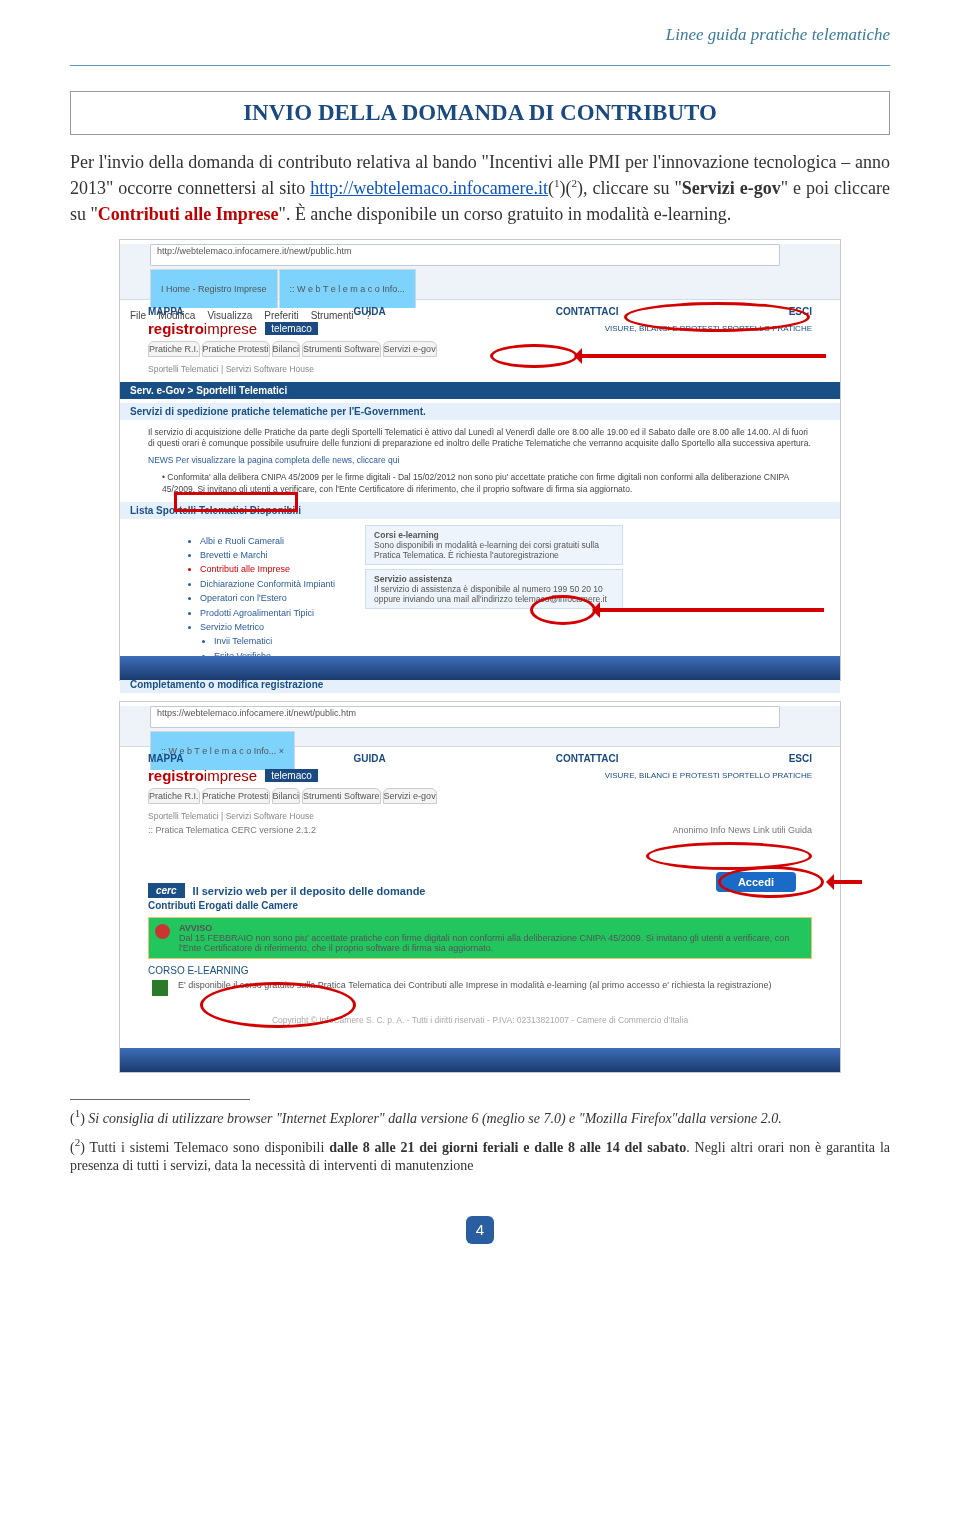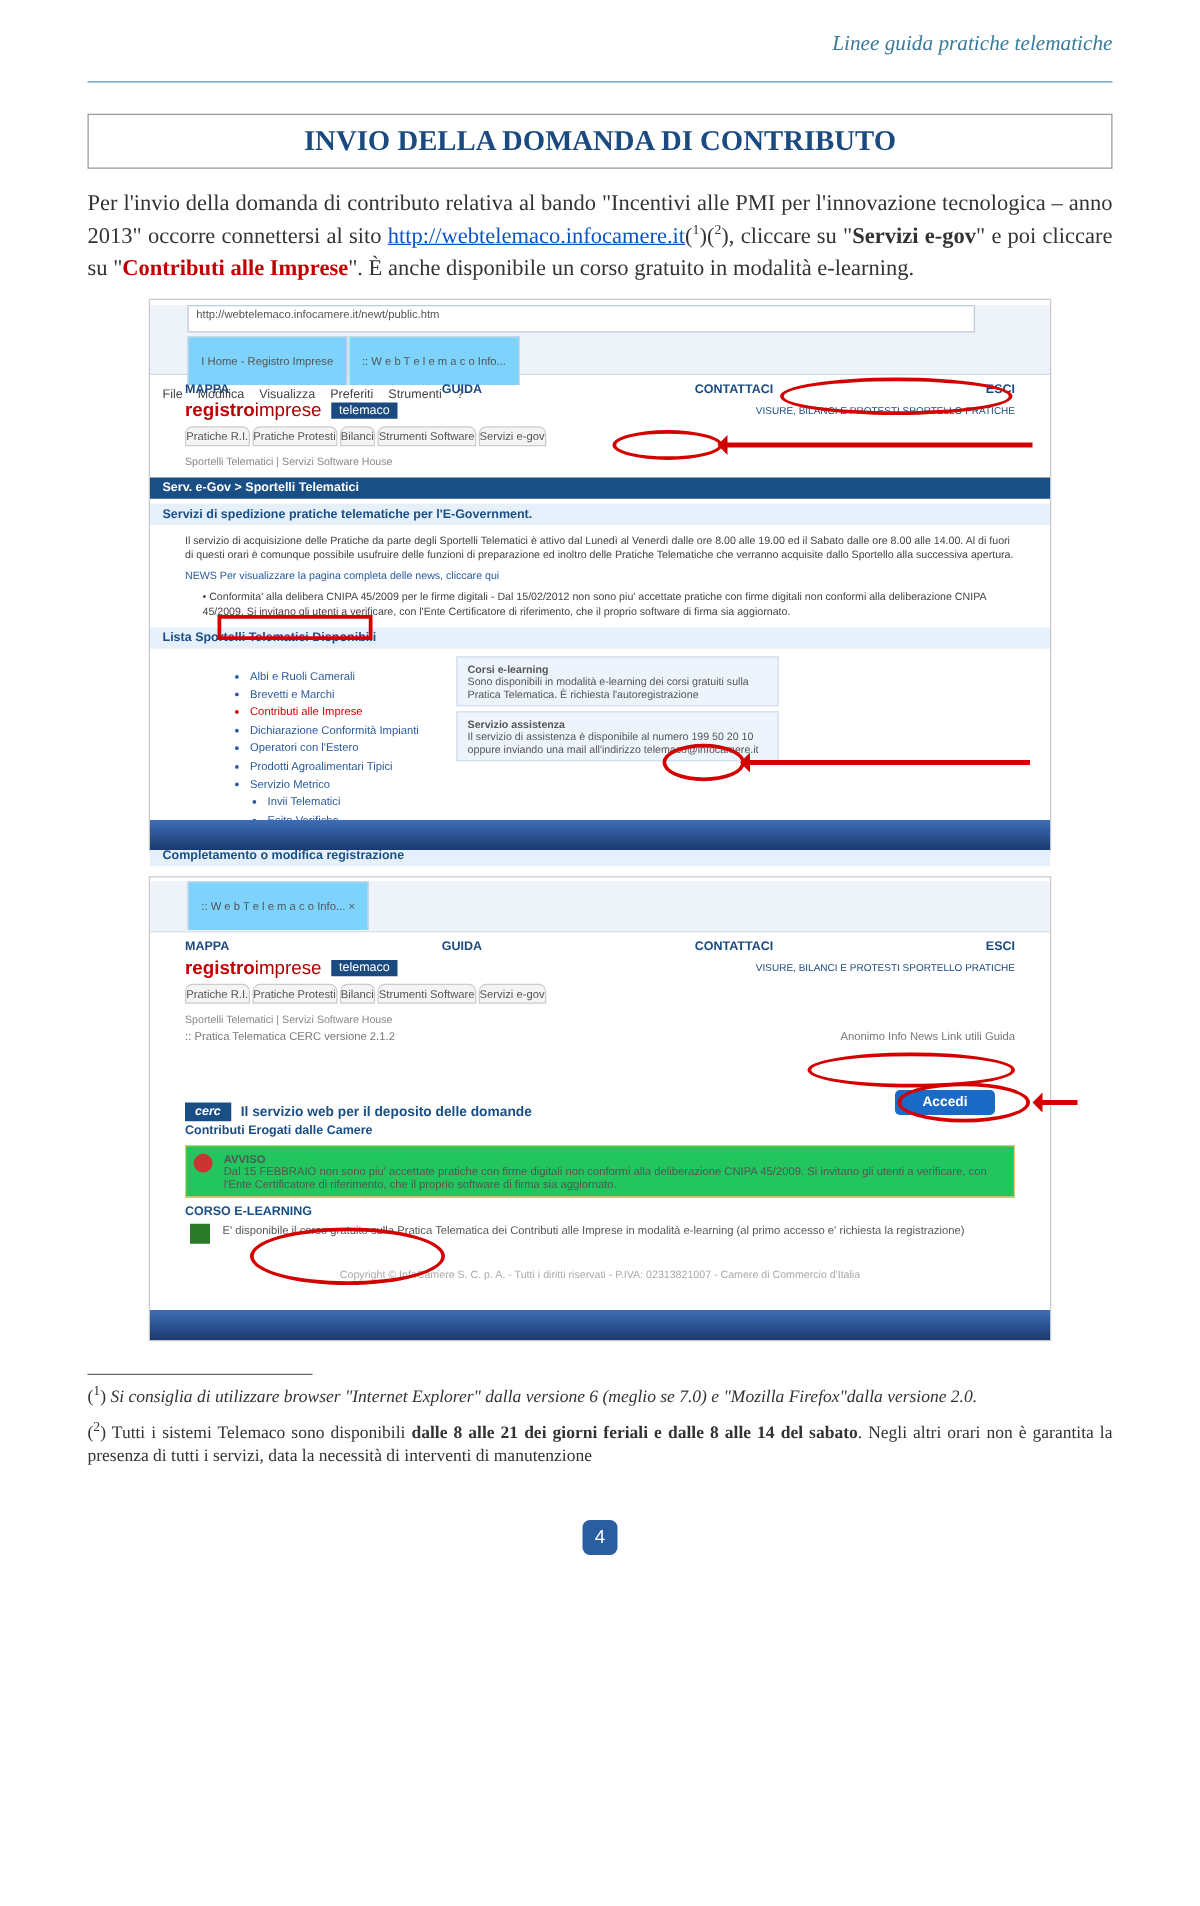--- a/index.html
+++ b/index.html
@@ -135,20 +135,21 @@
     <div class="red-oval" style="top:62px;right:30px;width:180px;height:24px"></div>
     <div class="red-oval" style="top:104px;left:370px;width:82px;height:18px"></div>
     <div class="red-box" style="top:252px;left:54px;width:118px;height:14px"></div>
     <div class="red-oval" style="top:355px;left:410px;width:60px;height:24px"></div>
     <div class="arrow" style="top:114px;left:456px;width:250px"></div>
     <div class="arrow" style="top:368px;left:474px;width:230px"></div>
   </div>
 
   <div class="shot shot2">
     <div class="browser-top" style="height:40px">
+      <div class="addr">https://webtelemaco.infocamere.it/newt/public.htm</div>
       <div class="tabrow">
         <div class="btab">:: W e b T e l e m a c o Info...  ×</div>
       </div>
     </div>
     <div class="content">
       <div class="topnav">
         <span>MAPPA</span>
         <span>GUIDA</span>
         <span>CONTATTACI</span>
         <span>ESCI</span>
@@ -175,21 +176,21 @@
         <span class="cerc-logo">cerc</span>
         <div style="flex:1">
           <b style="color:#194f85;font-size:11px">Il servizio web per il deposito delle domande</b>
         </div>
       </div>
       <div style="font-size:10px;color:#194f85;font-weight:bold">Contributi Erogati dalle Camere</div>
       <div class="avviso">
         <b>AVVISO</b><br>
         <span>Dal 15 FEBBRAIO non sono piu' accettate pratiche con firme digitali non conformi alla deliberazione CNIPA 45/2009. Si invitano gli utenti a verificare, con l'Ente Certificatore di riferimento, che il proprio software di firma sia aggiornato.</span>
       </div>
-      <div style="font-size:10px;font-weight:bold;color:#194f85">CORSO E-LEARNING</div>
+      <div style="font-size:10px;font-weight:normal;color:#194f85">CORSO E-LEARNING</div>
       <div class="corso"><span>E' disponibile il corso gratuito sulla Pratica Telematica dei Contributi alle Imprese in modalità e-learning (al primo accesso e' richiesta la registrazione)</span></div>
       <div class="panel-text" style="text-align:center;color:#aaa;margin-top:18px">Copyright © InfoCamere S. C. p. A. - Tutti i diritti riservati - P.IVA: 02313821007 - Camere di Commercio d'Italia</div>
     </div>
     <div class="taskbar"></div>
     <div class="accedi">Accedi</div>
 
     <div class="red-oval" style="top:140px;right:28px;width:160px;height:22px"></div>
     <div class="red-oval" style="top:164px;right:16px;width:100px;height:26px"></div>
     <div class="red-oval" style="top:280px;left:80px;width:150px;height:40px"></div>
     <div class="arrow" style="top:178px;right:-22px;width:34px"></div>

